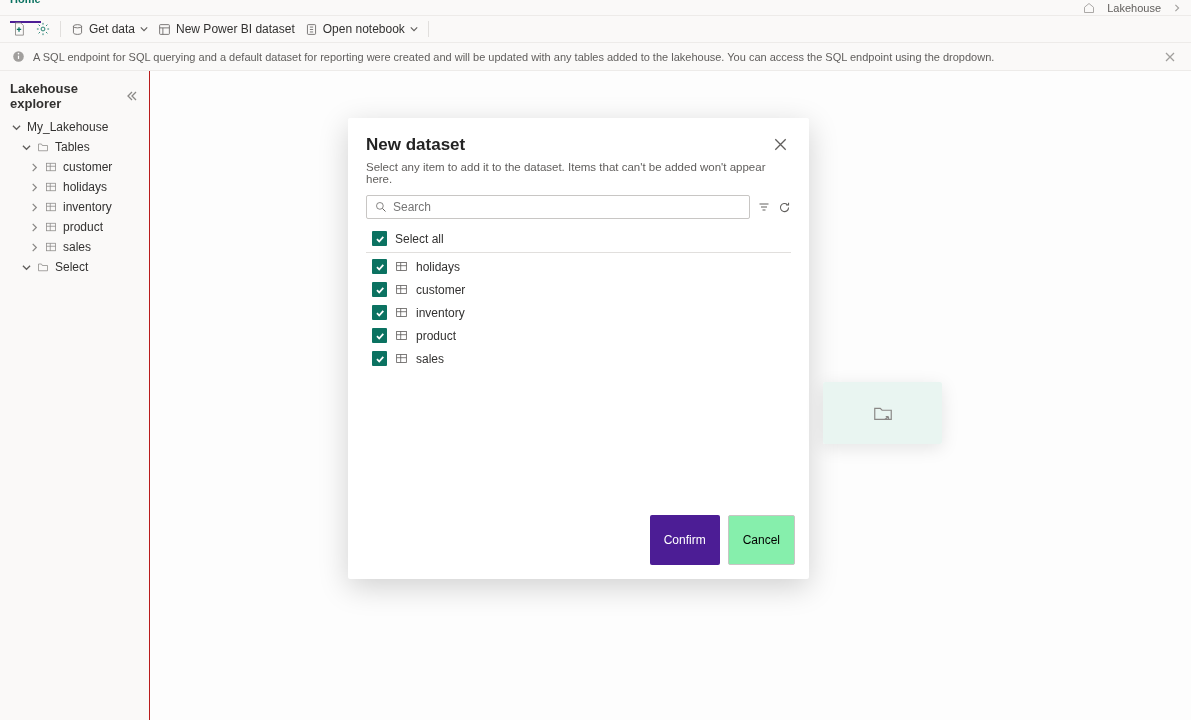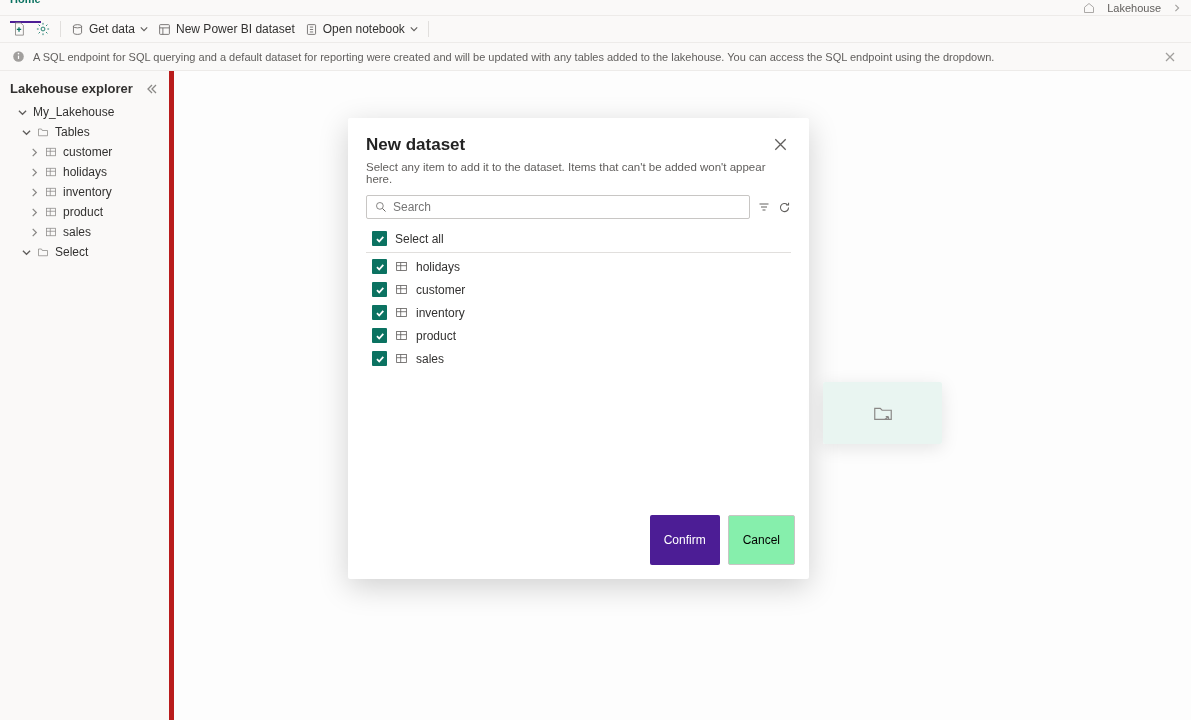--- a/index.html
+++ b/index.html
@@ -16,25 +16,25 @@
   .toolbar .btn { display: inline-flex; align-items: center; gap: 5px; color: #323130; cursor: pointer; }
   .toolbar .sep { width:1px; height:16px; background:#e1dfdd; }
 
   
   .infobar { height: 28px; display: flex; align-items: center; gap: 8px; padding: 0 12px; font-size: 11px; color: #605e5c; border-bottom: 1px solid #edebe9; }
   .infobar .spacer { flex:1; }
   .infobar .close { color:#a19f9d; cursor:pointer; padding:4px; }
 
   
   .workspace { position: absolute; top: 71px; bottom: 0; left: 0; right: 0; display: flex; }
-  .sidebar { width: 174px; border-right: 5px solid #b91c1c; padding: 8px 0; }
+  .sidebar { width: 150px; border-right: 1px solid #b91c1c; padding: 8px 0; }
   .sidebar-header { display:flex; align-items:center; justify-content:space-between; padding: 2px 12px 6px 10px; font-size: 13px; font-weight:600; }
   .tree { font-size: 12px; }
   .tree-row { display:flex; align-items:center; gap:6px; padding: 3px 8px; cursor:pointer; color:#323130; }
-  .indent-0{padding-left:18px;} .indent-1{padding-left:22px;} .indent-2{padding-left:30px;}
+  .indent-0{padding-left:12px;} .indent-1{padding-left:22px;} .indent-2{padding-left:30px;}
   .canvas { flex:1; position:relative; background:#fdfdfd; }
 
   
   .dialog { position:absolute; left:348px; top:118px; width:461px; height:461px; background:#fff; box-shadow: 0 8px 30px rgba(0,0,0,0.18); border-radius:2px; display:flex; flex-direction:column; }
   .dialog-header { display:flex; align-items:center; justify-content:space-between; padding: 16px 18px 6px 18px; }
   .dialog-title { font-size:17px; font-weight:600; color:#242424; }
   .dialog-close { cursor:pointer; color:#605e5c; padding:4px; }
   .dialog-sub { padding: 0 18px 10px 18px; font-size:11.5px; color:#605e5c; }
   .dialog-searchrow { display:flex; align-items:center; gap:8px; padding: 0 18px 8px 18px; }
   .searchbox { flex:1; display:flex; align-items:center; gap:6px; border:1px solid #c8c6c4; border-radius:2px; padding:4px 8px; }

